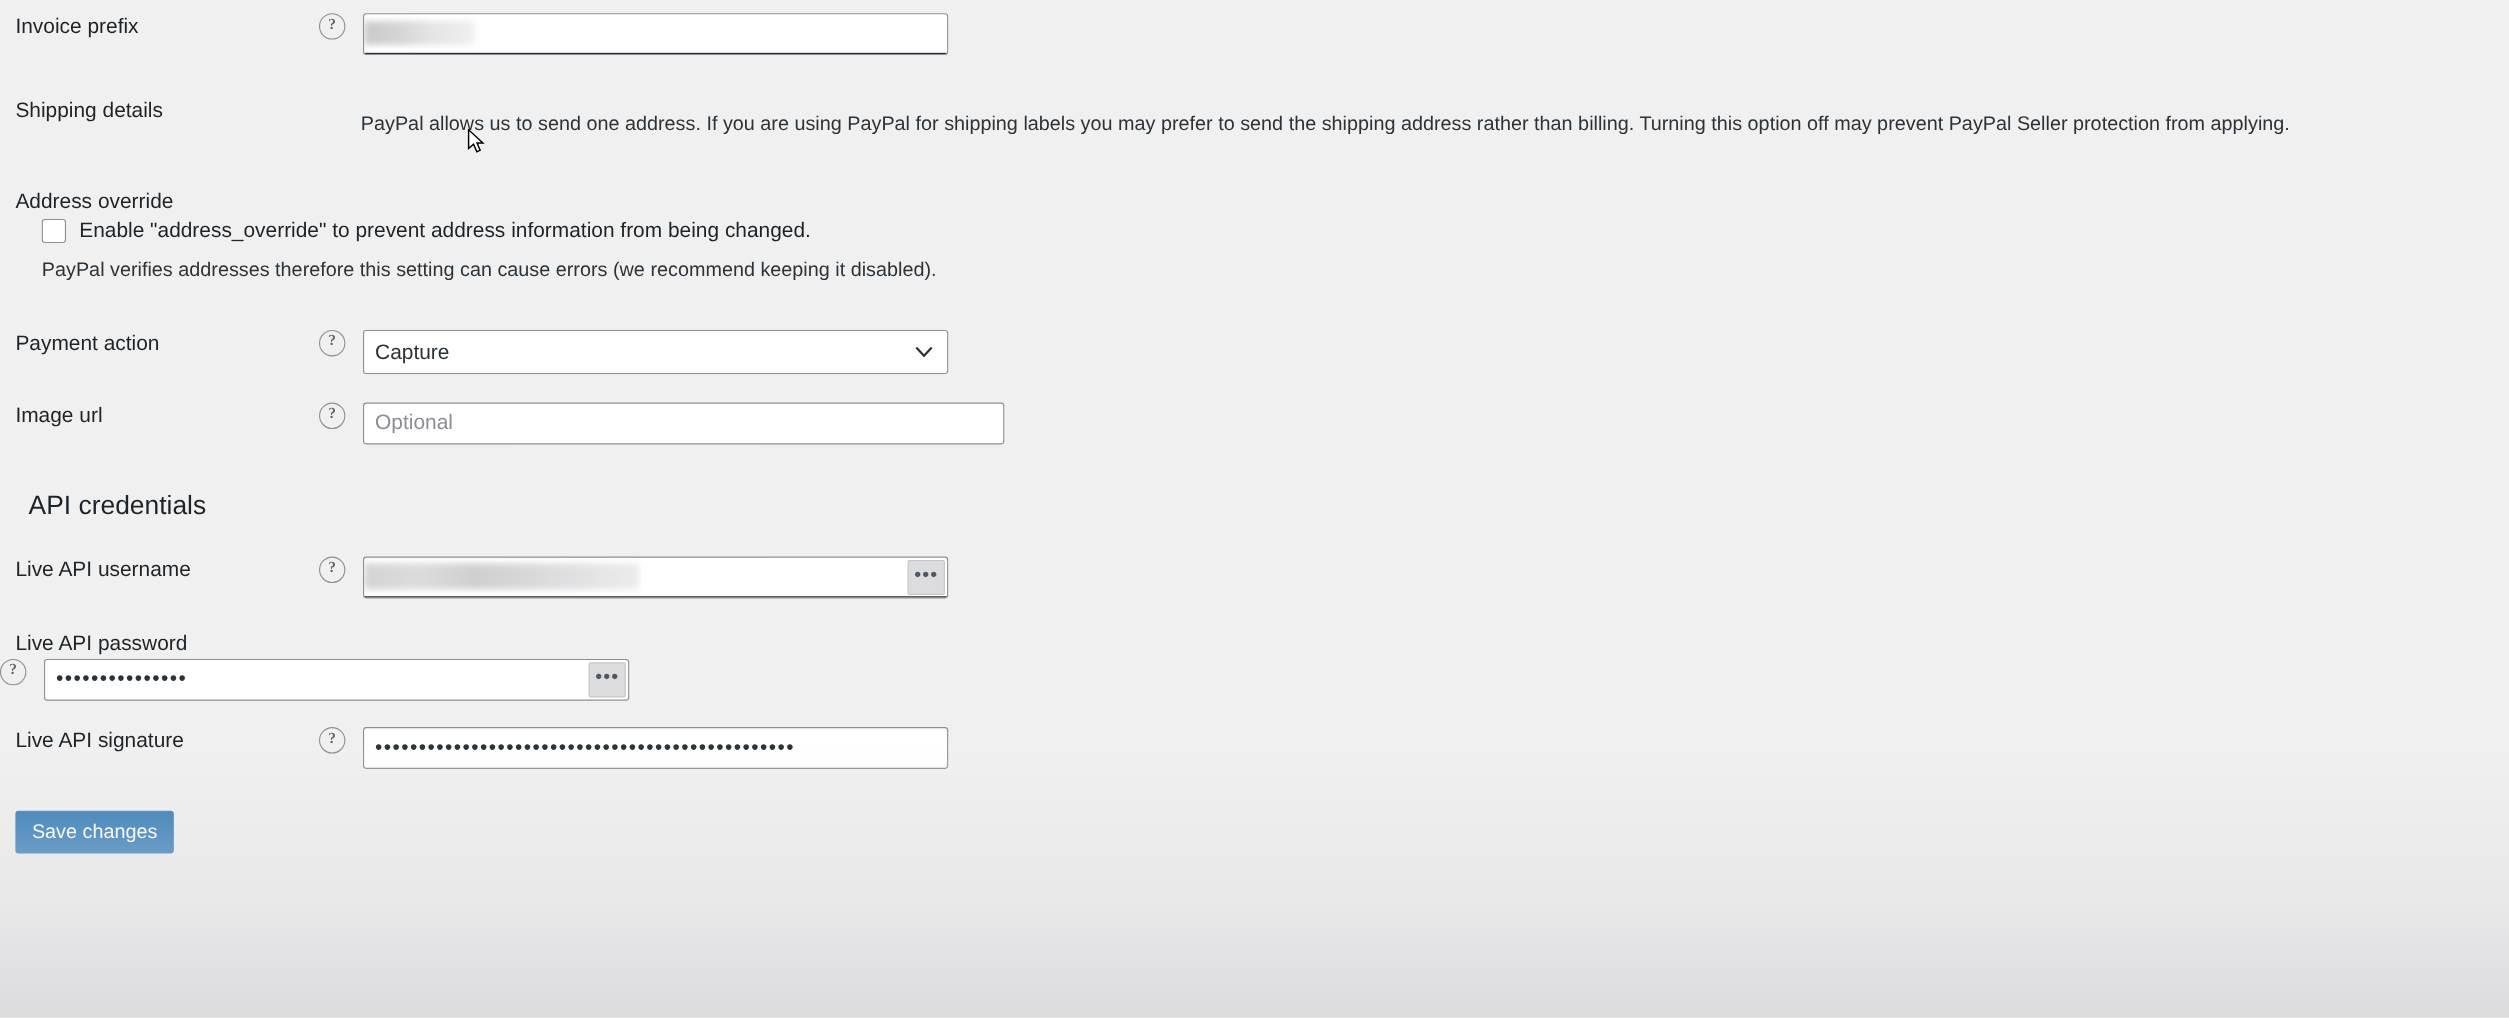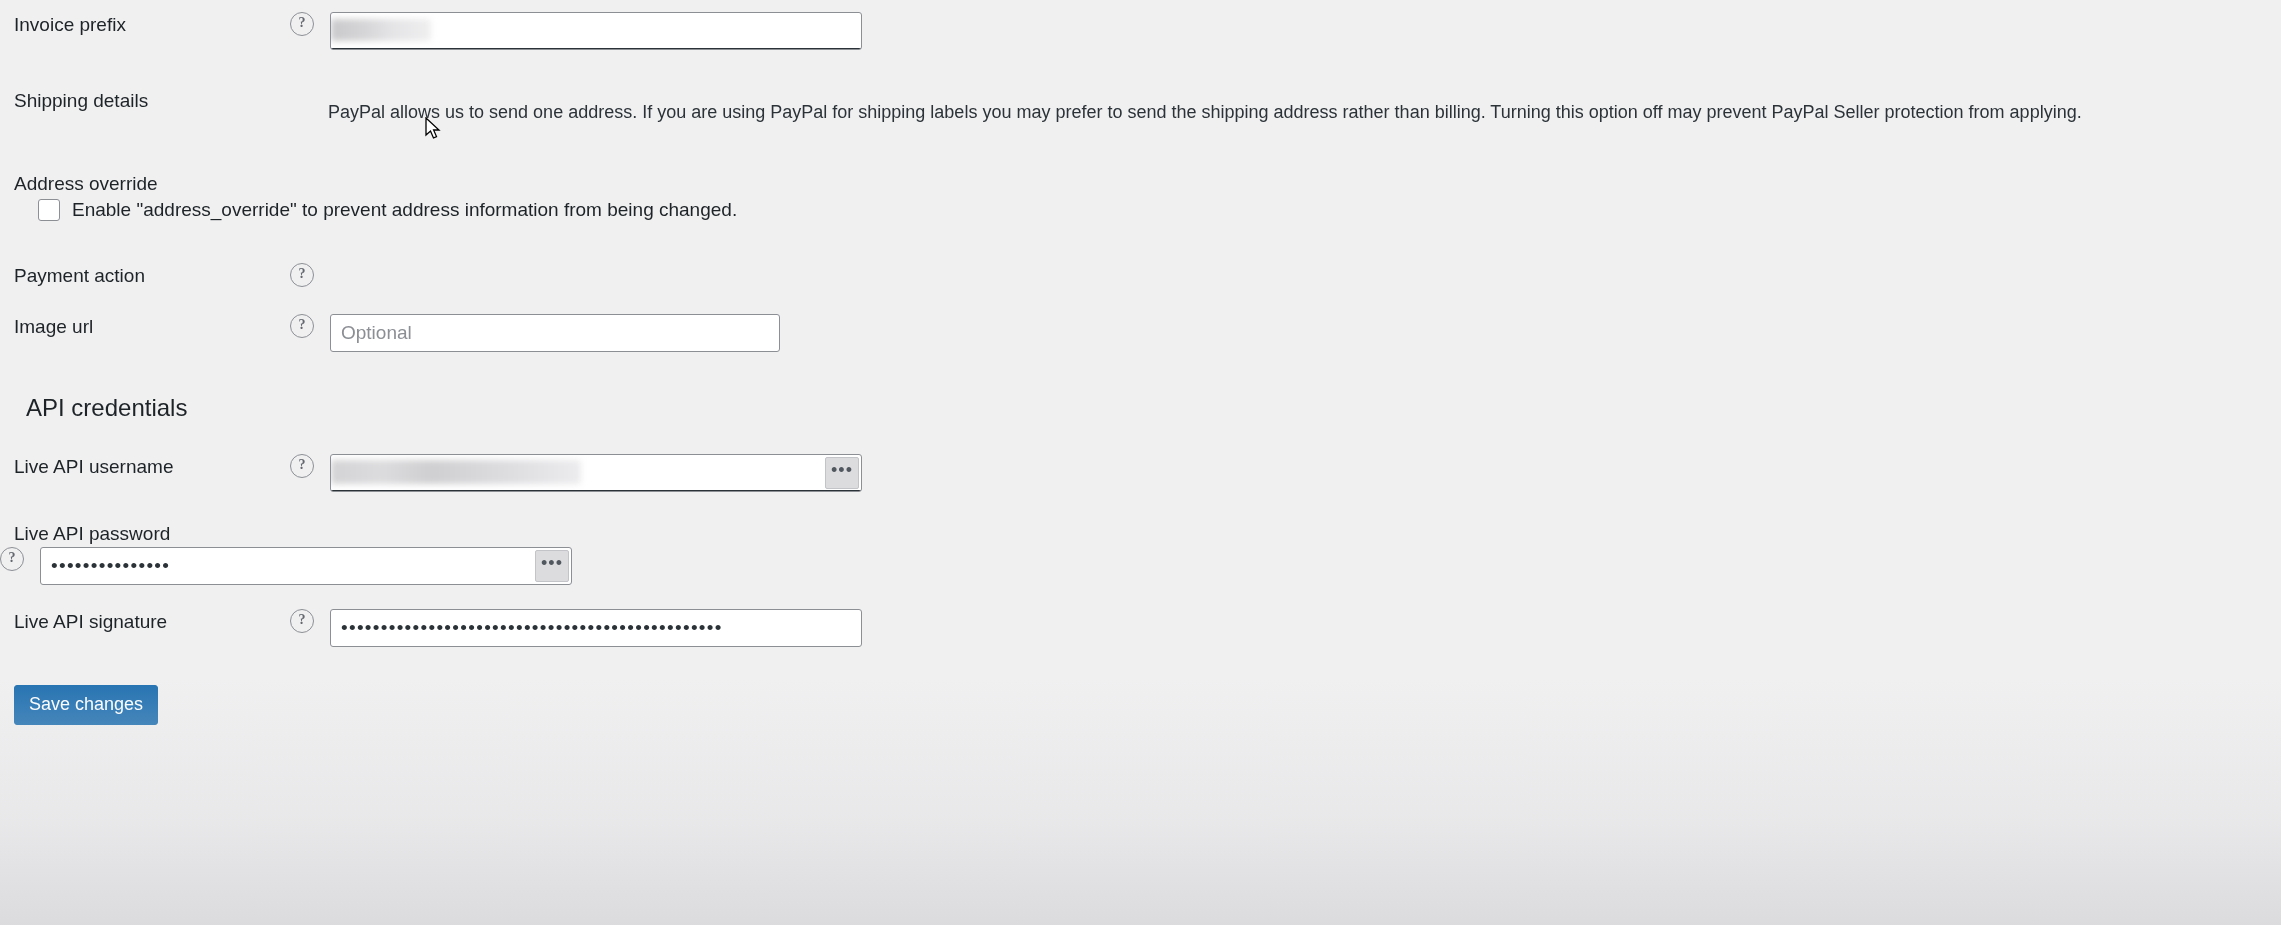--- a/index.html
+++ b/index.html
@@ -61,21 +61,21 @@
     cursor: help;
     font-family: "Liberation Serif", serif;
   }
   .help-spacer {
     width: 22px;
     margin-right: 16px;
     flex: 0 0 auto;
     display: inline-block;
   }
   .text-input {
-    width: 450px;
+    width: 583px;
     height: 38px;
     box-sizing: border-box;
     border: 1px solid #8c8f94;
     border-radius: 3px;
     background: #fff;
     font-size: 19px;
     padding: 0 10px;
     color: #6d28d9;
     font-family: "Liberation Sans", sans-serif;
     outline: none;
@@ -298,28 +298,37 @@
 
   <div class="row row-address">
     <div class="label-cell">Address override</div>
     <div class="field-cell">
       <span class="help-spacer"></span>
       <div style="display:block">
         <div class="cb-row">
           <span class="checkbox"></span>
           <span class="cb-label">Enable "address_override" to prevent address information from being changed.</span>
         </div>
+        <div class="desc">PayPal verifies addresses therefore this setting can cause errors (we recommend keeping it disabled).</div>
       </div>
     </div>
   </div>
 
   <div class="row row-payment">
     <div class="label-cell">Payment action</div>
     <div class="field-cell">
       <span class="help-icon">?</span>
+      <div class="select-wrap">
+        <select class="select-input">
+          <option>Capture</option>
+        </select>
+        <svg class="select-arrow" viewBox="0 0 16 10">
+          <path d="M1 1 L8 8.5 L15 1" fill="none" stroke="#2c3338" stroke-width="2"></path>
+        </svg>
+      </div>
     </div>
   </div>
 
   <div class="row row-image">
     <div class="label-cell">Image url</div>
     <div class="field-cell">
       <span class="help-icon">?</span>
       <input class="text-input" type="text" placeholder="Optional" style="">
     </div>
   </div>

